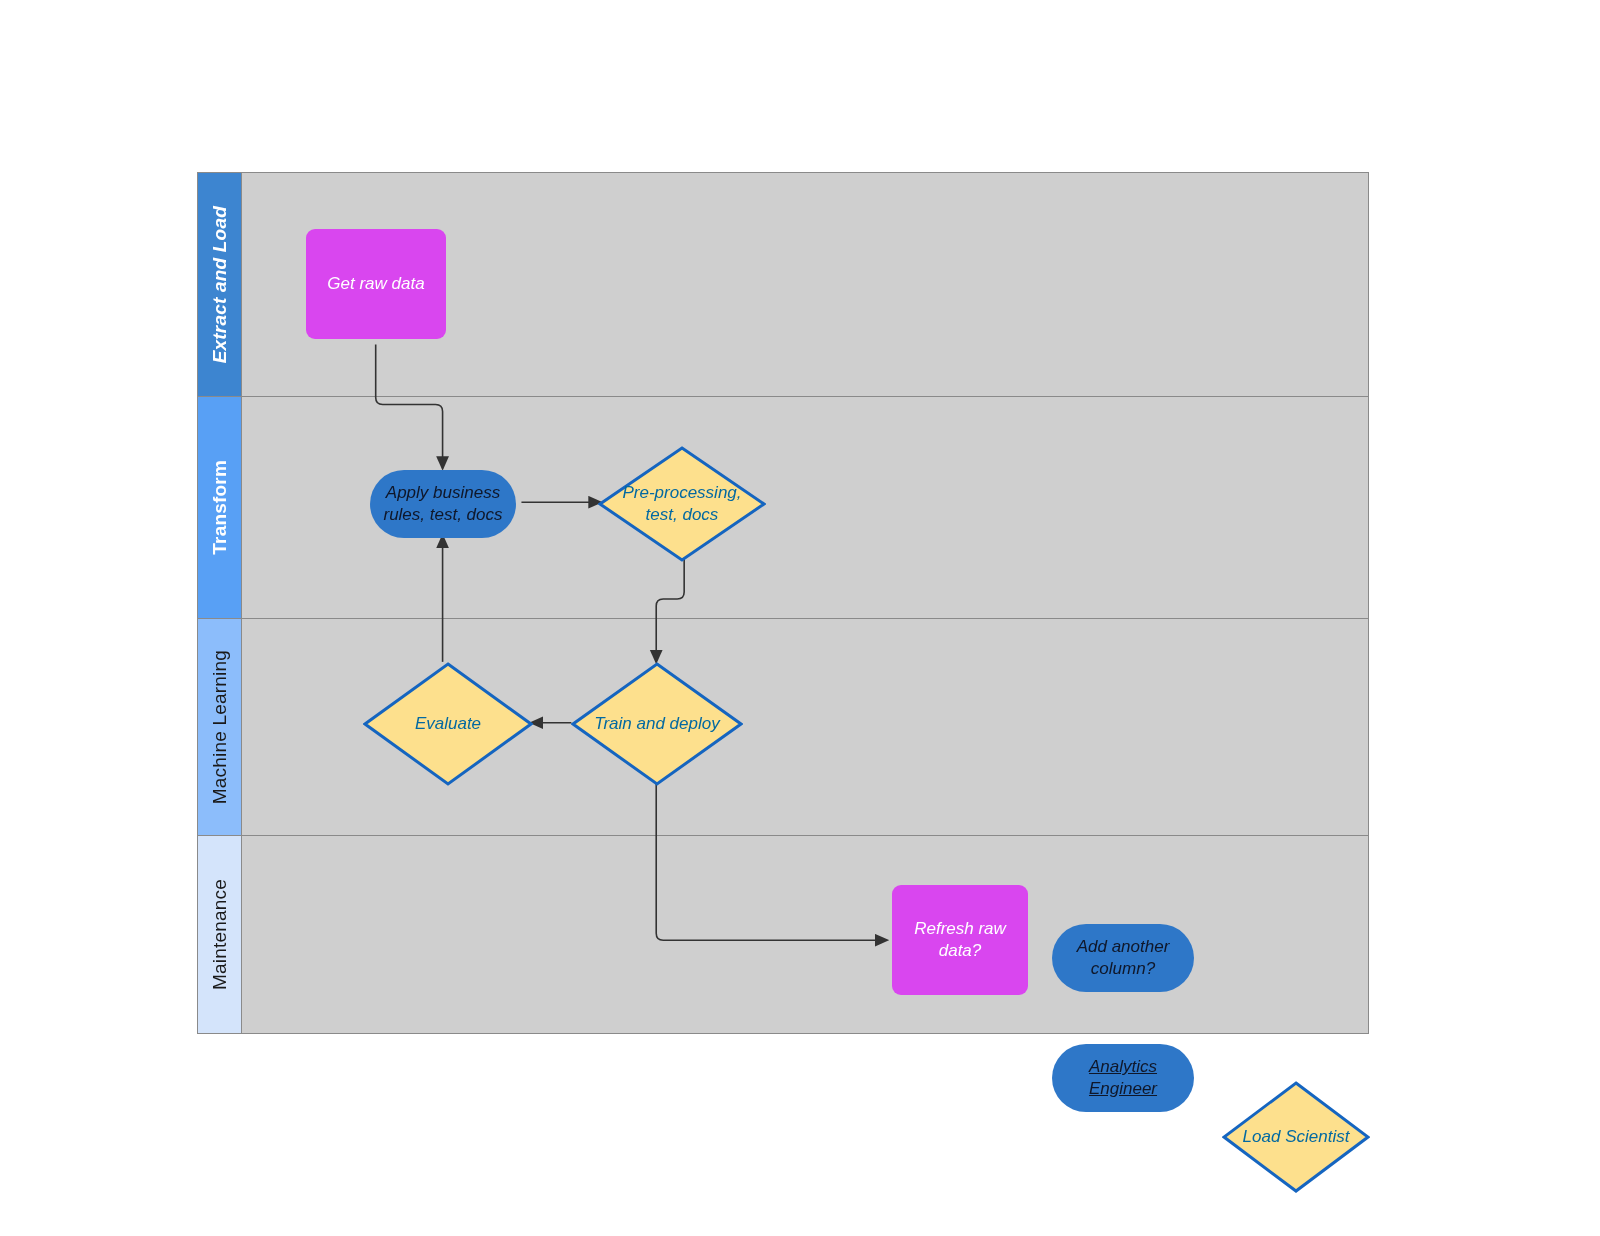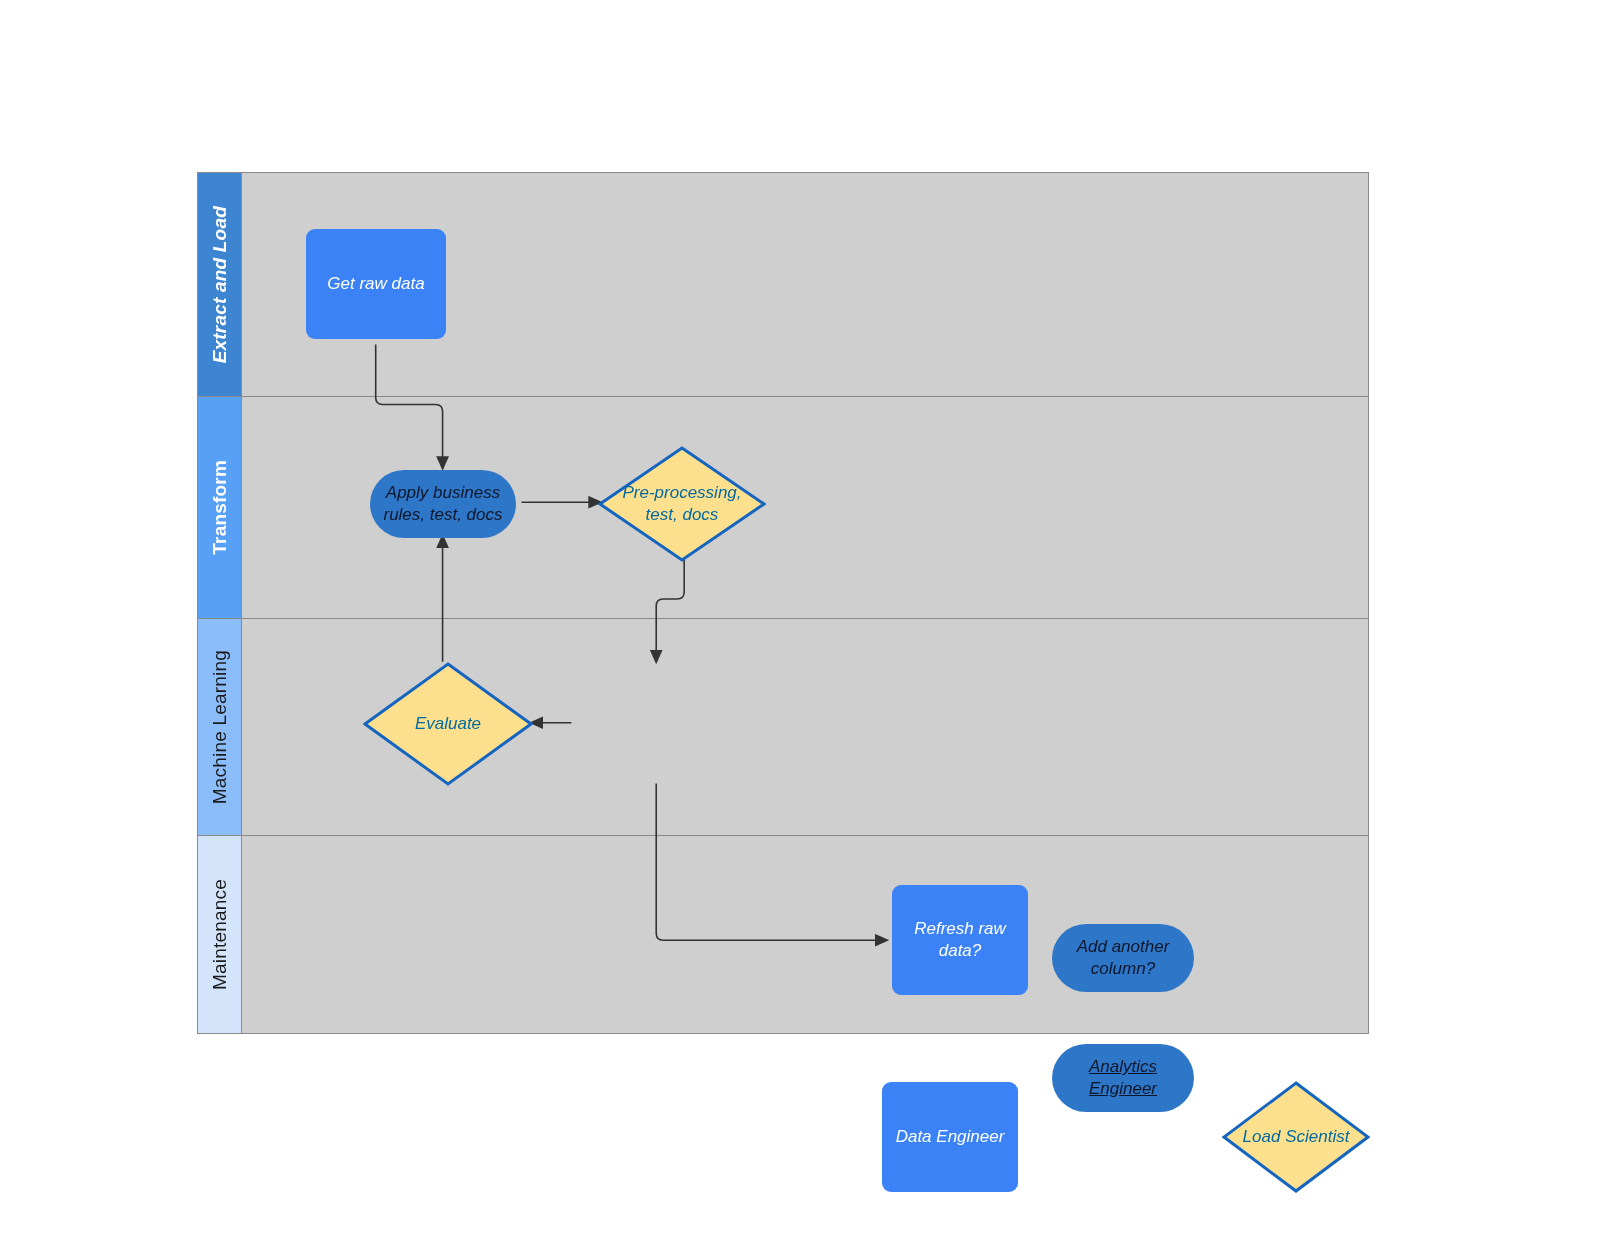--- a/index.html
+++ b/index.html
@@ -52,21 +52,21 @@
     box-sizing:border-box;
     display:flex;align-items:center;justify-content:center;
     text-align:center;
     font-size:17px;
     font-style:italic;
     line-height:1.28;
     padding:4px 8px;
     z-index:5;
   }
   .shape-rect{
-    background:#3b82f6;
+    background:#d946ef;
     border-radius:9px;
     color:#ffffff;
     font-style:italic;
   }
   .shape-stadium{
     background:#2e77c8;
     border-radius:999px;
     color:#0f172a;
   }
   .shape-diamond{
@@ -159,37 +159,40 @@
       <span class="dia-label">Pre-processing, test, docs</span>
     </div>
 
     <div class="node shape-diamond" style="left:165px;top:489px;width:170px;height:124px;">
       <svg class="dia-bg" viewBox="0 0 170 124" preserveAspectRatio="none">
         <polygon points="85,2 168,62 85,122 2,62" fill="#fde08d" stroke="#1565c0" stroke-width="3"></polygon>
       </svg>
       <span class="dia-label">Evaluate</span>
     </div>
 
+    <div class="node shape-diamond" style="left:373px;top:489px;width:172px;height:124px;">
+      <svg class="dia-bg" viewBox="0 0 172 124" preserveAspectRatio="none">
+        <polygon points="86,2 170,62 86,122 2,62" fill="#fde08d" stroke="#1565c0" stroke-width="3"></polygon>
+      </svg>
+      <span class="dia-label">Train and deploy</span>
+    </div>
 
     <div class="node shape-rect" style="left:694px;top:712px;width:136px;height:110px;">
       <span>Refresh raw data?</span>
     </div>
 
     <div class="node shape-stadium" style="left:854px;top:735px;width:142px;height:68px;margin-top:16px;">
       <span>Add another column?</span>
     </div>
 
 
   </div>
 
   <div class="legend">
 
-    <div class="node shape-rect" style="left:882px;top:1082px;width:136px;height:110px;">
-      <span>Data Engineer</span>
-    </div>
 
     <div class="node shape-stadium" style="left:1052px;top:1044px;width:142px;height:68px;text-decoration:underline;">
       <span>Analytics Engineer</span>
     </div>
 
     <div class="node shape-diamond" style="left:1222px;top:1081px;width:148px;height:112px;">
       <svg class="dia-bg" viewBox="0 0 148 112" preserveAspectRatio="none">
         <polygon points="74,2 146,56 74,110 2,56" fill="#fde08d" stroke="#1565c0" stroke-width="3"></polygon>
       </svg>
       <span class="dia-label">Load Scientist</span>

